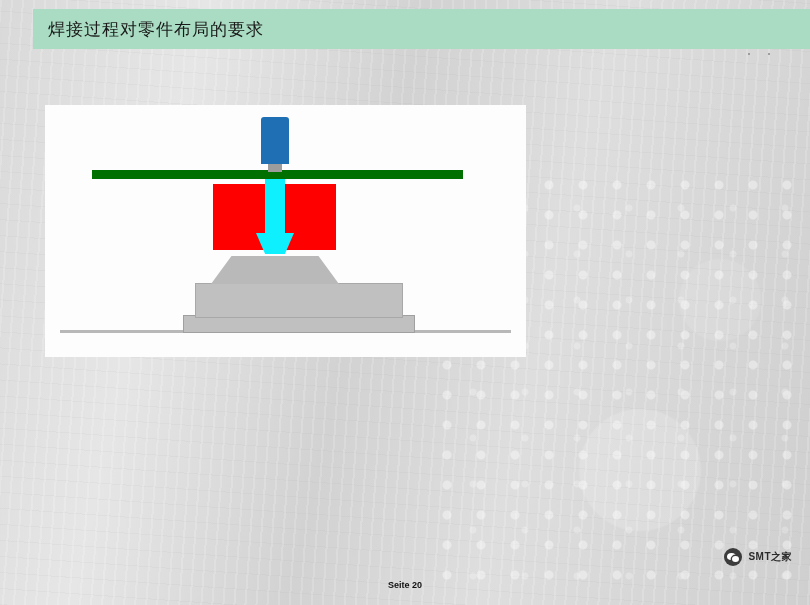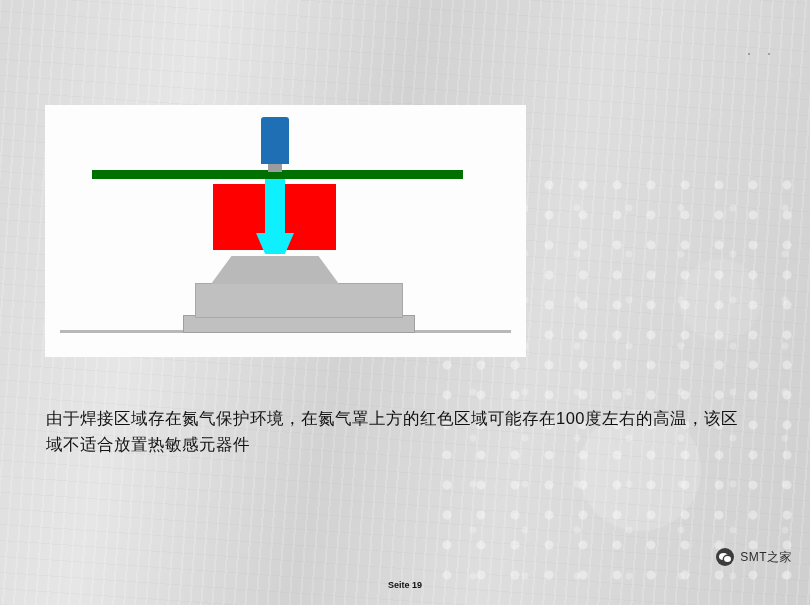--- a/index.html
+++ b/index.html
@@ -215,53 +215,56 @@
   .wechat-icon:after {
     content: "";
     position: absolute;
     left: 8px; top: 8px;
     width: 7px; height: 6px;
     background: #fff;
     border-radius: 50%;
     box-shadow: 0 0 0 1.4px #3c3c3c;
   }
   .wechat-label {
-    font-size: 12px;
+    font-size: 10px;
     color: #2b2b2b;
     letter-spacing: .5px;
+    font-weight: bold;
   }
 </style>
 </head>
 <body>
 
 <div class="slide">
 
   <div class="bg-photo"></div>
 
+  <div class="title-band">
+    <div class="title-text">焊接过程对零件布局的要求</div>
+  </div>
   <div class="dot-a"></div>
   <div class="dot-b"></div>
 
 
   <div class="figure-panel">
     <div class="fig">
       <div class="fig-baseline"></div>
       <div class="fig-base-block"></div>
       <div class="fig-mid-block"></div>
       <div class="fig-trapezoid-body"></div>
       <div class="fig-red"></div>
       <div class="fig-green-pcb"></div>
       <div class="fig-cyan-cone"></div>
       <div class="fig-cyan-nozzle"></div>
       <div class="fig-gray-neck"></div>
       <div class="fig-blue-top"></div>
     </div>
   </div>
 
-  <div class="body-text">由于焊接区域存在氮气保护环境，在氮气罩上方的红色区域可能存在100度左右的高温，该区域不适合放置热敏感元器件</div>
-
-  <div class="page-number">Seite 19</div>
+
+  <div class="page-number">Seite 20</div>
 
   <div class="wechat-badge">
     <div class="wechat-icon"></div>
     <div class="wechat-label">SMT之家</div>
   </div>
 
 </div>
 
 </body></html>

